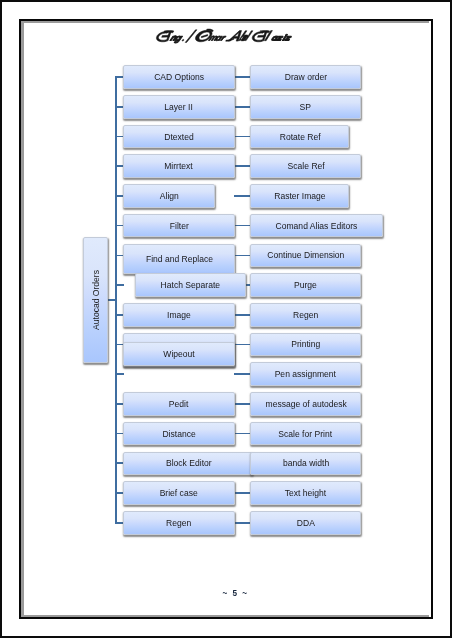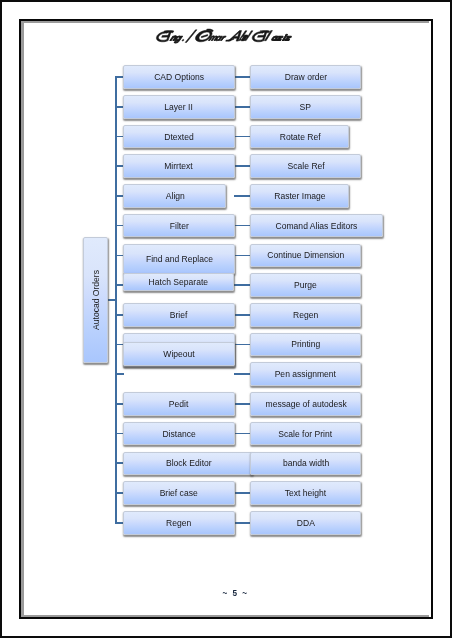--- a/index.html
+++ b/index.html
@@ -153,46 +153,46 @@
       </div>
       <div class="node" style="left:250.4px;top:124.72px;width:99px;height:23.6px">
         <span>Rotate Ref</span>
       </div>
       <div class="node" style="left:123.4px;top:154.43px;width:111.2px;height:23.6px">
         <span>Mirrtext</span>
       </div>
       <div class="node" style="left:250.4px;top:154.43px;width:110.6px;height:23.6px">
         <span>Scale Ref</span>
       </div>
-      <div class="node" style="left:123.4px;top:184.14px;width:103px;height:23.6px">
+      <div class="node" style="left:123.4px;top:184.14px;width:92px;height:23.6px">
         <span>Align</span>
       </div>
       <div class="node" style="left:250.4px;top:184.14px;width:99px;height:23.6px">
         <span>Raster Image</span>
       </div>
       <div class="node" style="left:123.4px;top:213.85000000000002px;width:111.2px;height:23.6px">
         <span>Filter</span>
       </div>
       <div class="node" style="left:250.4px;top:213.85000000000002px;width:133px;height:23.6px">
         <span>Comand Alias Editors</span>
       </div>
       <div class="node" style="left:123.4px;top:244px;width:111.2px;height:30px">
         <span>Find and Replace</span>
       </div>
       <div class="node" style="left:250.4px;top:243.56px;width:110.6px;height:23.6px">
         <span>Continue Dimension</span>
       </div>
-      <div class="node" style="left:123px;top:273.27px;width:111.2px;height:18px">
+      <div class="node" style="left:135px;top:273.27px;width:111.2px;height:24px">
         <span>Hatch Separate</span>
       </div>
       <div class="node" style="left:250.4px;top:273.27px;width:110.6px;height:23.6px">
         <span>Purge</span>
       </div>
       <div class="node" style="left:123.4px;top:302.98px;width:111.2px;height:23.6px">
-        <span>Brief</span>
+        <span>Image</span>
       </div>
       <div class="node" style="left:250.4px;top:302.98px;width:110.6px;height:23.6px">
         <span>Regen</span>
       </div>
       <div class="node" style="left:123.4px;top:332.69px;width:111.2px;height:34px">
         <span>Oops</span>
       </div>
       <div class="node" style="left:250.4px;top:332.69px;width:110.6px;height:23.6px">
         <span>Printing</span>
       </div>

